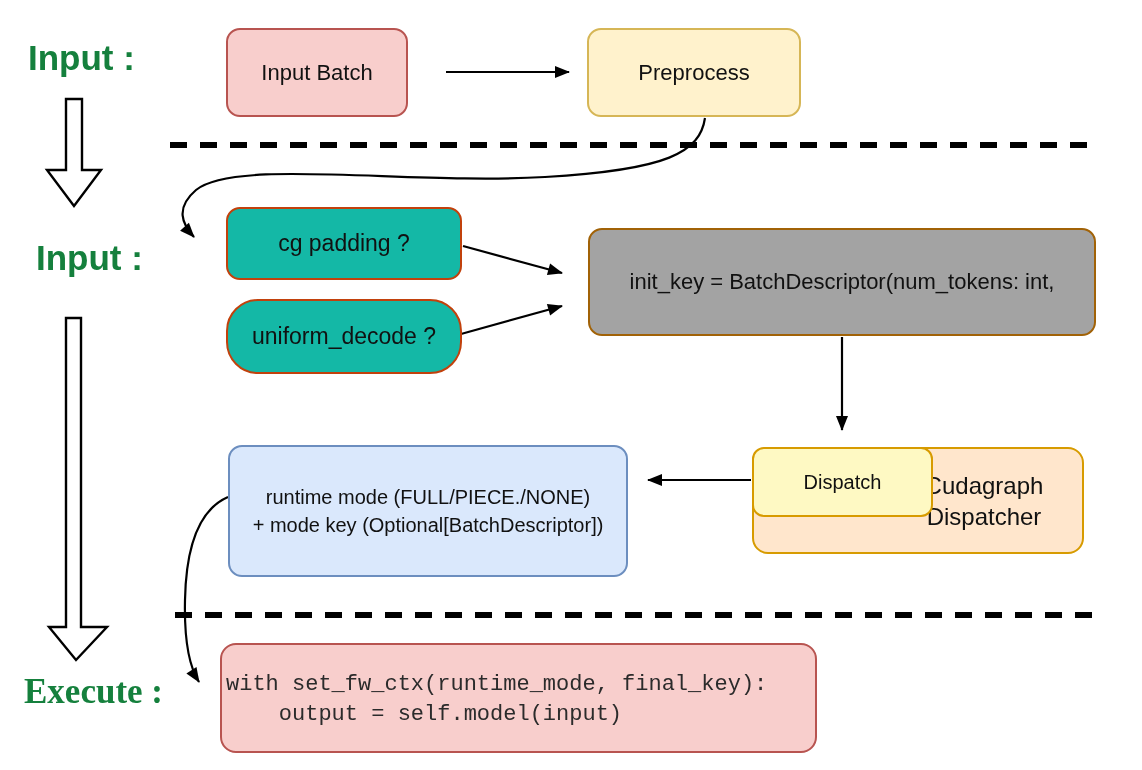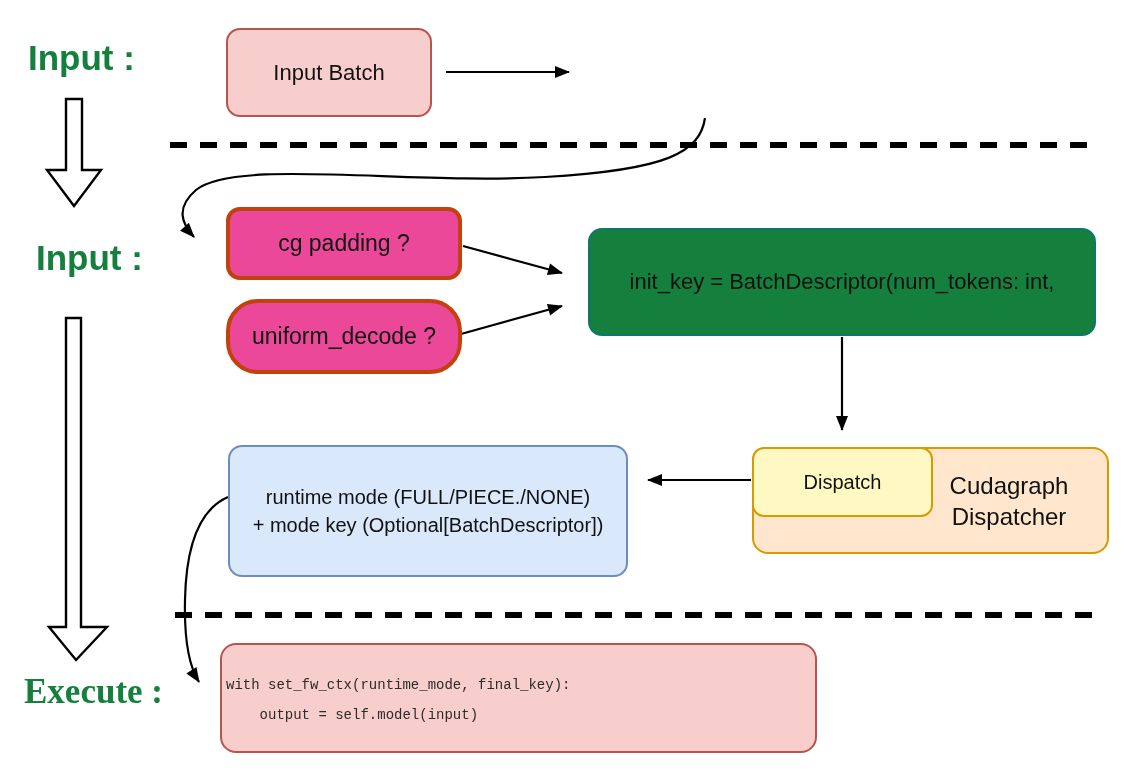--- a/index.html
+++ b/index.html
@@ -23,45 +23,45 @@
   }
   .section-label{
     position:absolute;
     font-weight:bold;
     font-size:35px;
     color:#15803d;
     white-space:nowrap;
   }
   .node-red   {background:#f8cecc;border:2px solid #b85450;}
   .node-yellow{background:#fff2cc;border:2px solid #d6b656;}
-  .node-purple{background:#ec4899;border:4px solid #c2410c;}
-  .node-green {background:#15803d;border:2px solid #0f766e;}
+  .node-purple{background:#14b8a6;border:2px solid #c2410c;}
+  .node-green {background:#a3a3a3;border:2px solid #a16207;}
   .node-blue  {background:#dae8fc;border:2px solid #6c8ebf;}
   .node-orange-outer{background:#ffe6cc;border:2px solid #d79b00;border-radius:16px;}
   .node-orange-inner{background:#fef9c3;border:2px solid #d79b00;border-radius:12px;}
 
-  #node-input-batch   {left:226px;top:28px;width:206px;height:89px;font-size:22px;}
+  #node-input-batch   {left:226px;top:28px;width:182px;height:89px;font-size:22px;}
   #node-preprocess    {left:587px;top:28px;width:214px;height:89px;font-size:22px;}
   #node-cg-padding    {left:226px;top:207px;width:236px;height:73px;font-size:23px;}
   #node-uniform-decode{left:226px;top:299px;width:236px;height:75px;font-size:23px;border-radius:32px;}
   #node-init-key      {left:588px;top:228px;width:508px;height:108px;font-size:22px;line-height:30px;}
-  #node-cudagraph     {left:752px;top:447px;width:357px;height:107px;}
+  #node-cudagraph     {left:752px;top:447px;width:332px;height:107px;}
   #node-dispatch      {left:752px;top:447px;width:181px;height:70px;font-size:20px;}
   #cudagraph-label{
     position:absolute;right:18px;top:50%;transform:translateY(-50%);
     width:160px;text-align:center;font-size:24px;line-height:31px;color:#111;
   }
   #node-runtime-mode  {left:228px;top:445px;width:400px;height:132px;font-size:20px;line-height:28px;}
   #node-execute-code{
     left:220px;top:643px;width:597px;height:110px;
     border-radius:16px;
     align-items:flex-start;justify-content:flex-start;
     padding:25px 15px 0 4px;
     font-family:"Liberation Mono","DejaVu Sans Mono",monospace;
-    font-size:14px;line-height:30px;
+    font-size:22px;line-height:30px;
     color:#2b2b2b;text-align:left;
   }
   .code-line{white-space:pre;display:block;}
   #label-input  {left:28px;top:38px;}
   #label-plan   {left:36px;top:238px;}
   #label-execute{left:24px;top:672px;font-family:Liberation Serif, serif;}
 </style>
 </head>
 <body>
 
@@ -90,20 +90,23 @@
     <path d="M228 497 C198 510 186 548 185 600 C184 645 190 668 199 682" stroke="#000" stroke-width="2.2" fill="none" marker-end="url(#arw)"></path>
   </svg>
 
   <div class="section-label" id="label-input">Input :</div>
   <div class="section-label" id="label-plan">Input :</div>
   <div class="section-label" id="label-execute">Execute :</div>
 
   <div class="node node-red" id="node-input-batch">
     <span>Input Batch</span>
   </div>
+  <div class="node node-yellow" id="node-preprocess">
+    <span>Preprocess</span>
+  </div>
 
   <div class="node node-purple" id="node-cg-padding">
     <span>cg padding ?</span>
   </div>
   <div class="node node-purple" id="node-uniform-decode">
     <span>uniform_decode ?</span>
   </div>
   <div class="node node-green" id="node-init-key">
     <span>init_key = BatchDescriptor(num_tokens: int,</span>
   </div>

